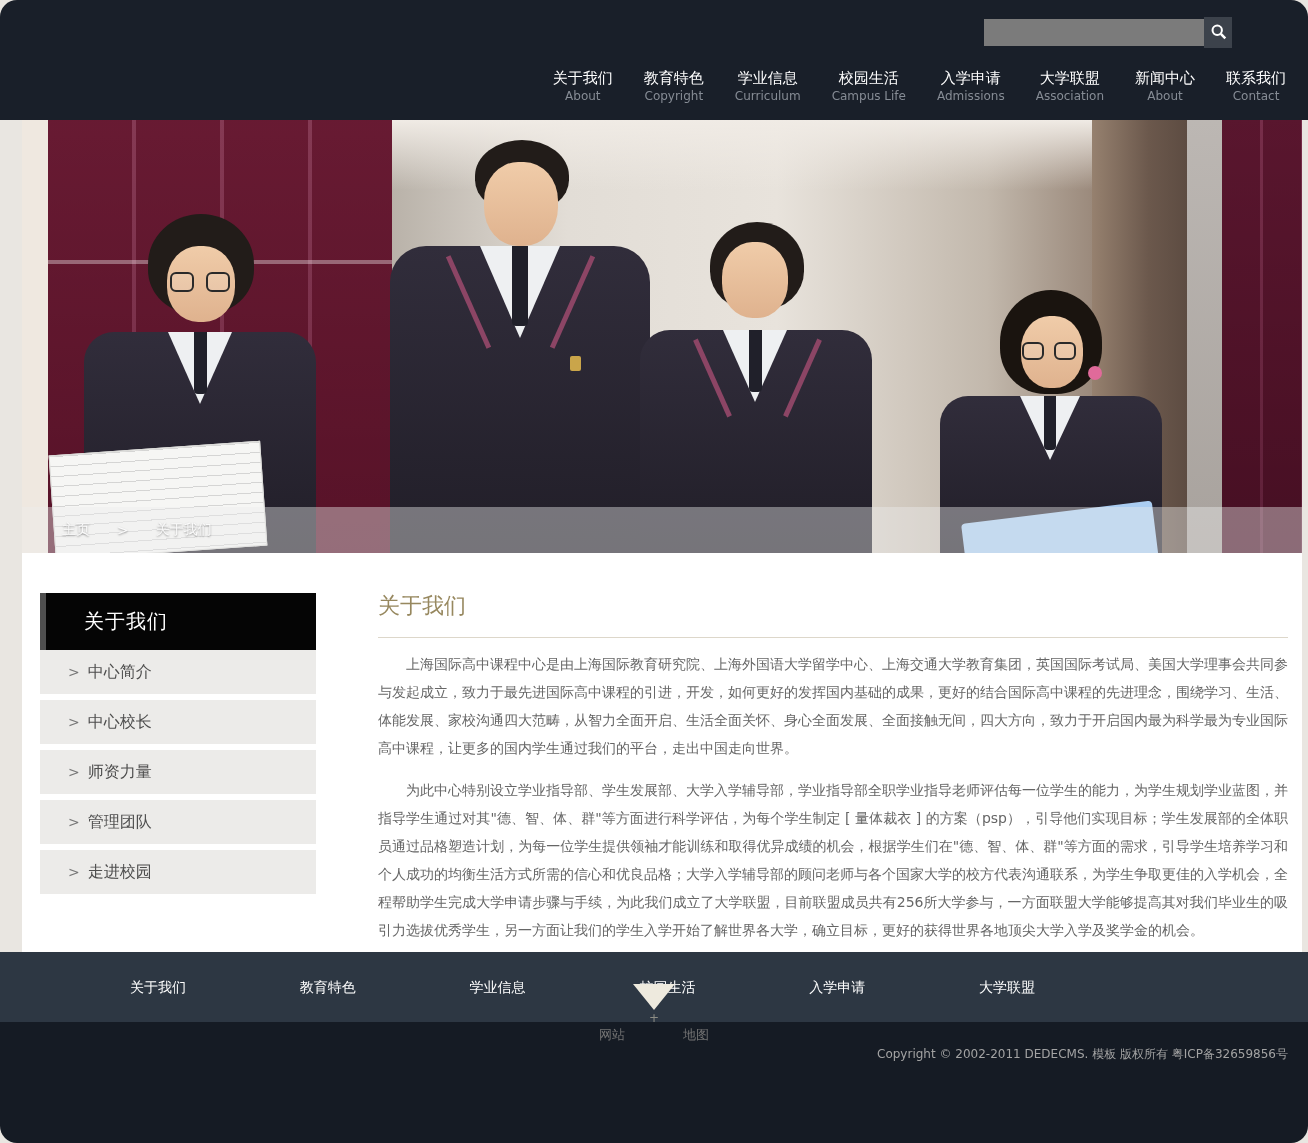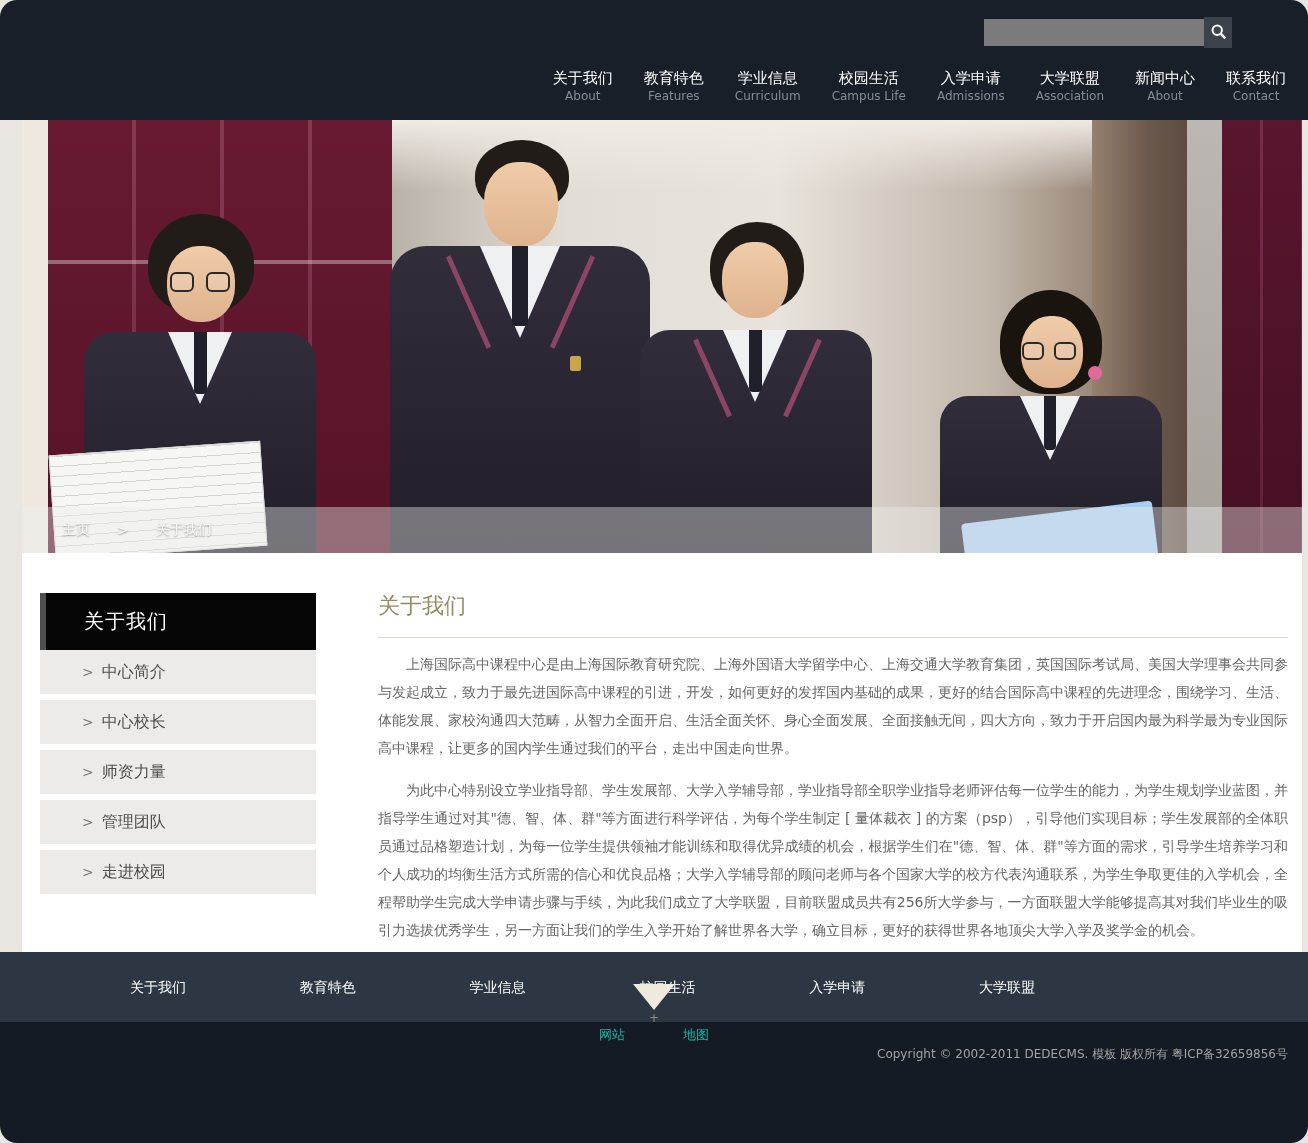--- a/index.html
+++ b/index.html
@@ -53,35 +53,35 @@
   .breadcrumb span { margin-right:7px;margin-left:20px; }
   .breadcrumb .bc-link { cursor:pointer; }
 
   
   .content { position:absolute; top:553px; left:22px; width:1280px; height:399px; background:#ffffff; }
   .sidebar { position:absolute; left:18px; top:40px; width:276px; }
   .sb-head { height:57px; background:#050505; border-left:6px solid #4f4f4f; color:#fff;
     font-size:20px; line-height:57px; padding-left:38px; letter-spacing:1px; }
   .sb-list { list-style:none; margin-top:0; }
   .sb-list li { height:44px; margin-bottom:6px; background:#ecebe9; line-height:44px;
-    padding-left:42px; font-size:16px; color:#4e4e4e; cursor:pointer; }
+    padding-left:28px; font-size:16px; color:#4e4e4e; cursor:pointer; }
   .sb-list .arrow { color:#777; margin-right:8px; font-size:14px; }
 
   .main { position:absolute; left:356px; top:38px; width:910px; }
   .main h1 { font-size:22px; font-weight:normal; color:#97885f; margin-bottom:16px; }
   .main hr { border:none; border-top:1px solid #ddd7ca; margin-bottom:12px; }
   .main p { font-size:14px; color:#666; line-height:28px; text-align:justify; text-indent:2em; margin-bottom:14px; }
 
   
   .f-nav { position:absolute; top:952px; left:0; width:1308px; height:70px; background:#2d3743; }
   .f-nav ul { list-style:none; display:flex; justify-content:space-between; width:905px; margin-left:130px; }
   .f-nav li { color:#fff; font-size:14px; line-height:70px; cursor:pointer; }
   .f-bottom { position:absolute; top:1022px; left:0; width:1308px; height:121px; background:#151b24; }
   .sitemap { position:absolute; top:-12px; left:0; width:100%; display:flex; justify-content:center; align-items:flex-start; }
-  .sitemap .sm-label { color:#14b8a6; font-size:13px; padding-top:16px; cursor:pointer; }
+  .sitemap .sm-label { color:#737373; font-size:13px; padding-top:16px; cursor:pointer; }
   .sm-tri-wrap { position:relative; margin:0 8px; cursor:pointer; }
   .sm-tri { width:0; height:0; border-left:21px solid transparent; border-right:21px solid transparent; border-top:26px solid #eeeade; }
   .sm-plus { position:absolute; top:2px; left:0; width:100%; text-align:center; color:#8d8d85; font-size:12px; line-height:12px; }
   .copyright { position:absolute; right:20px; top:24px; color:#a3a3a3; font-size:12px; }
 </style>
 </head>
 <body>
 
 <div class="page">
 
@@ -97,21 +97,21 @@
         </span>
       </button>
     </div>
     <nav class="mainnav">
       <div class="nav-item">
           <span class="zh">关于我们</span>
           <span class="en">About</span>
         </div>
       <div class="nav-item">
           <span class="zh">教育特色</span>
-          <span class="en">Features</span>
+          <span class="en">Copyright</span>
         </div>
       <div class="nav-item">
           <span class="zh">学业信息</span>
           <span class="en">Curriculum</span>
         </div>
       <div class="nav-item">
           <span class="zh">校园生活</span>
           <span class="en">Campus Life</span>
         </div>
       <div class="nav-item">

